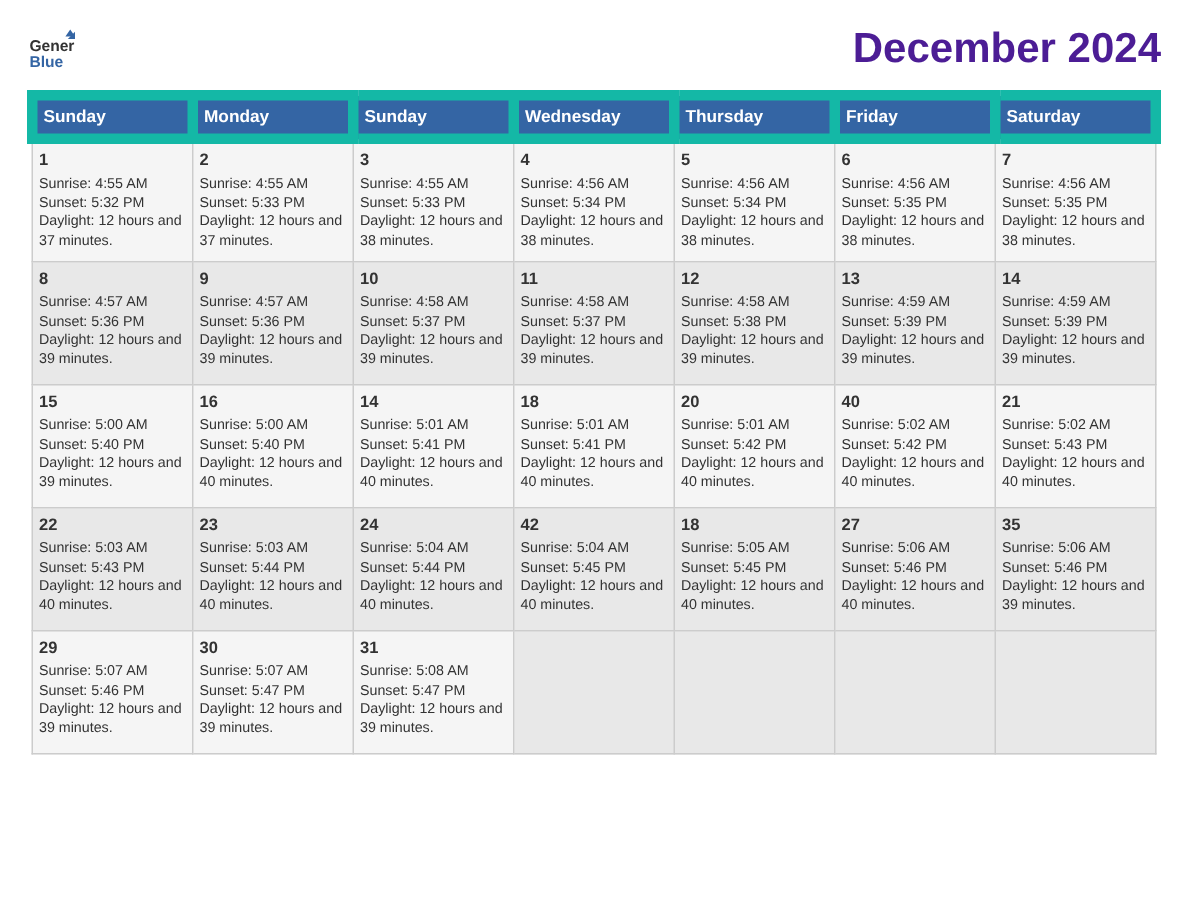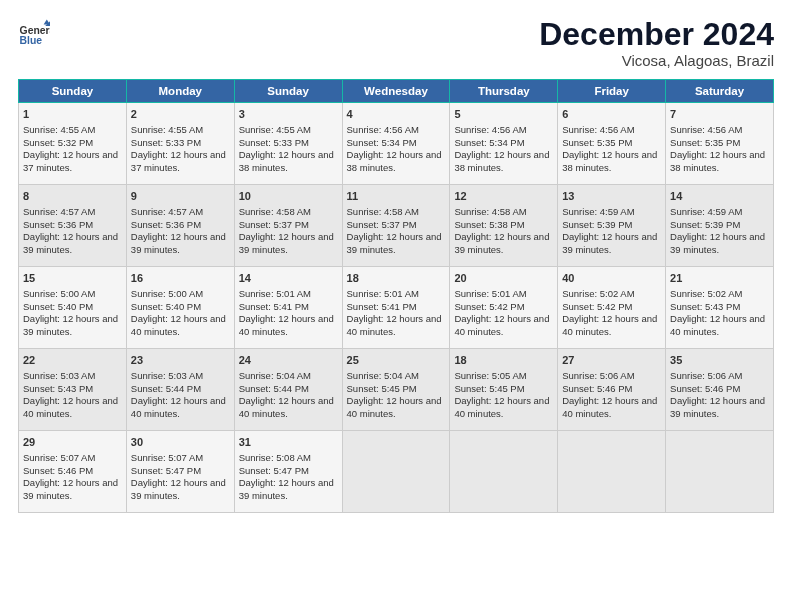--- a/index.html
+++ b/index.html
@@ -28,43 +28,43 @@
       gap: 4px;
     }
     .logo-icon {
       width: 32px;
       height: 32px;
     }
     .title-block {
       text-align: right;
     }
     .month-title {
-      font-size: 32px;
+      font-size: 28px;
       font-weight: bold;
-      color: #0f172a;
+      color: #4c1d95;
       line-height: 1;
     }
     .location-title {
       font-size: 15px;
       color: #444;
       margin-top: 2px;
     }
     table {
       width: 100%;
       border-collapse: collapse;
       table-layout: fixed;
     }
     thead tr th {
       background: #3465a4;
       color: #fff;
       font-size: 11.5px;
       font-weight: bold;
       padding: 5px 4px;
-      text-align: center;
-      border: 1px solid #14b8a6;
+      text-align: left;
+      border: 7px solid #14b8a6;
     }
     tbody tr td {
       vertical-align: top;
       font-size: 9.5px;
       color: #333;
       padding: 4px 4px 3px 4px;
       border: 1px solid #ccc;
       height: 82px;
       line-height: 1.35;
     }
@@ -92,21 +92,20 @@
     <div class="logo">
       <svg class="logo-icon" viewBox="0 0 40 40">
         <text x="2" y="20" font-size="13" font-weight="bold" fill="#333">General</text>
         <text x="2" y="33" font-size="13" font-weight="bold" fill="#3465a4">Blue</text>
         <polygon points="32,8 40,8 36,2" fill="#3465a4"></polygon>
         <polygon points="34,10 40,10 40,4" fill="#3465a4"></polygon>
       </svg>
     </div>
     <div class="title-block">
       <div class="month-title">December 2024</div>
-      <div class="location-title">Vicosa, Alagoas, Brazil</div>
     </div>
   </div>
 
   <table>
     <thead>
       <tr>
         <th>Sunday</th>
         <th>Monday</th>
         <th>Sunday</th>
         <th>Wednesday</th>
@@ -140,21 +139,21 @@
           <td><span class="day-num">14</span>Sunrise: 5:01 AM<br>Sunset: 5:41 PM<br>Daylight: 12 hours and 40 minutes.</td>
           <td><span class="day-num">18</span>Sunrise: 5:01 AM<br>Sunset: 5:41 PM<br>Daylight: 12 hours and 40 minutes.</td>
           <td><span class="day-num">20</span>Sunrise: 5:01 AM<br>Sunset: 5:42 PM<br>Daylight: 12 hours and 40 minutes.</td>
           <td><span class="day-num">40</span>Sunrise: 5:02 AM<br>Sunset: 5:42 PM<br>Daylight: 12 hours and 40 minutes.</td>
           <td><span class="day-num">21</span>Sunrise: 5:02 AM<br>Sunset: 5:43 PM<br>Daylight: 12 hours and 40 minutes.</td>
         </tr>
         <tr>
           <td><span class="day-num">22</span>Sunrise: 5:03 AM<br>Sunset: 5:43 PM<br>Daylight: 12 hours and 40 minutes.</td>
           <td><span class="day-num">23</span>Sunrise: 5:03 AM<br>Sunset: 5:44 PM<br>Daylight: 12 hours and 40 minutes.</td>
           <td><span class="day-num">24</span>Sunrise: 5:04 AM<br>Sunset: 5:44 PM<br>Daylight: 12 hours and 40 minutes.</td>
-          <td><span class="day-num">25</span>Sunrise: 5:04 AM<br>Sunset: 5:45 PM<br>Daylight: 12 hours and 40 minutes.</td>
+          <td><span class="day-num">42</span>Sunrise: 5:04 AM<br>Sunset: 5:45 PM<br>Daylight: 12 hours and 40 minutes.</td>
           <td><span class="day-num">18</span>Sunrise: 5:05 AM<br>Sunset: 5:45 PM<br>Daylight: 12 hours and 40 minutes.</td>
           <td><span class="day-num">27</span>Sunrise: 5:06 AM<br>Sunset: 5:46 PM<br>Daylight: 12 hours and 40 minutes.</td>
           <td><span class="day-num">35</span>Sunrise: 5:06 AM<br>Sunset: 5:46 PM<br>Daylight: 12 hours and 39 minutes.</td>
         </tr>
         <tr>
           <td><span class="day-num">29</span>Sunrise: 5:07 AM<br>Sunset: 5:46 PM<br>Daylight: 12 hours and 39 minutes.</td>
           <td><span class="day-num">30</span>Sunrise: 5:07 AM<br>Sunset: 5:47 PM<br>Daylight: 12 hours and 39 minutes.</td>
           <td><span class="day-num">31</span>Sunrise: 5:08 AM<br>Sunset: 5:47 PM<br>Daylight: 12 hours and 39 minutes.</td>
           <td class="empty-cell"></td>
           <td class="empty-cell"></td>

